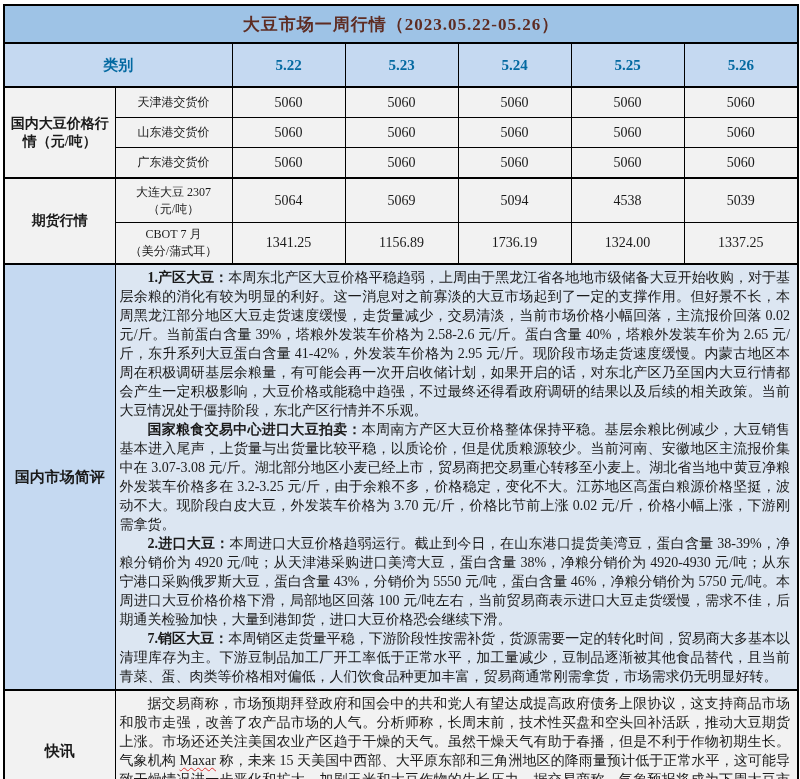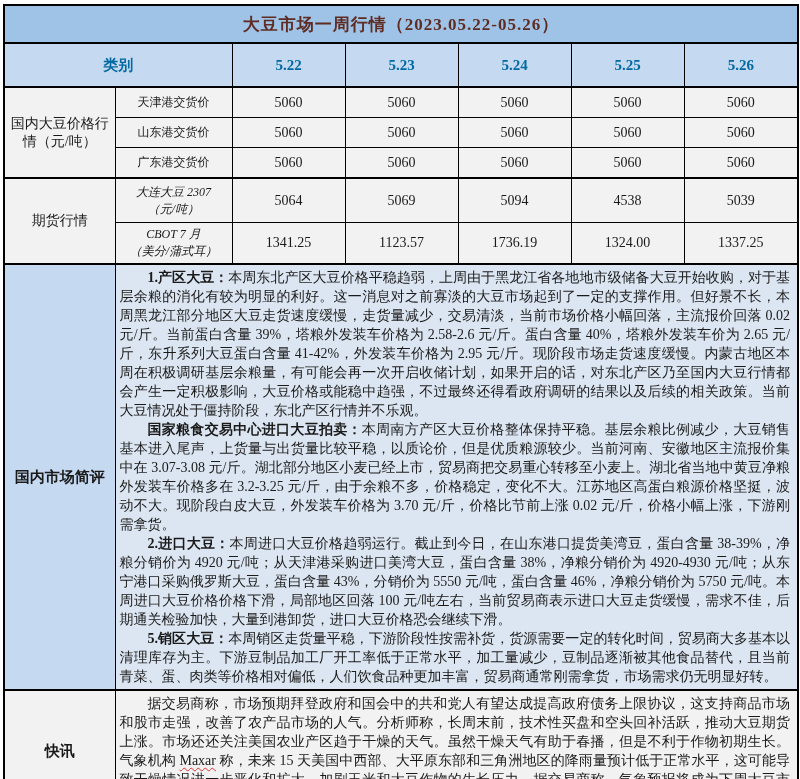--- a/index.html
+++ b/index.html
@@ -11,23 +11,23 @@
   
   tr.title-row td{background:#9ec3e6;color:#5e2c22;font-weight:bold;font-size:17px;
      height:36px;letter-spacing:1px;border-bottom:2px solid #000;}
   
   tr.header-row td{background:#c5d9f1;color:#0369a1;font-weight:bold;font-size:15px;
      height:42px;border-bottom:2px solid #000;}
   
   tr.port-row td{height:29px;}
   tr.fut-row1 td{height:43px;}
   tr.fut-row2 td{height:40px;}
-  td.sec-label{font-weight:normal;font-size:14px;line-height:18px;padding:0 4px;}
+  td.sec-label{font-weight:bold;font-size:14px;line-height:18px;padding:0 4px;}
   td.row-label{font-size:12px;line-height:17px;}
-  .two-line div{line-height:17px;font-style:italic;}
+  .two-line div{line-height:17px;}
   tr.sec-top td{border-top:2px solid #000;}
   
   td.blue-label{background:#c5d9f1;font-weight:bold;font-size:15px;}
   td.review-content{background:#dce6f2;text-align:justify;vertical-align:top;
      padding:3px 7px 3px 4px;height:391px;}
   td.review-content p{margin:0;text-indent:2em;line-height:19px;font-size:14px;}
   .lead{font-weight:bold;}
   
   td.news-label{background:#f2f2f2;font-weight:bold;font-size:15px;}
   td.news-content{background:#f2f2f2;text-align:justify;vertical-align:top;
@@ -101,33 +101,33 @@
     <td>5094</td>
     <td>4538</td>
     <td>5039</td>
   </tr>
   <tr class="fut-row2">
     <td class="row-label two-line">
       <div>CBOT 7 月</div>
       <div>（美分/蒲式耳）</div>
     </td>
     <td>1341.25</td>
-    <td>1123.57</td>
+    <td>1156.89</td>
     <td>1736.19</td>
     <td>1324.00</td>
     <td>1337.25</td>
   </tr>
 
   <tr class="sec-top">
     <td class="blue-label">国内市场简评</td>
     <td colspan="6" class="review-content">
       <p><span class="lead">1.产区大豆：</span><span>本周东北产区大豆价格平稳趋弱，上周由于黑龙江省各地地市级储备大豆开始收购，对于基层余粮的消化有较为明显的利好。这一消息对之前寡淡的大豆市场起到了一定的支撑作用。但好景不长，本周黑龙江部分地区大豆走货速度缓慢，走货量减少，交易清淡，当前市场价格小幅回落，主流报价回落 0.02 元/斤。当前蛋白含量 39%，塔粮外发装车价格为 2.58-2.6 元/斤。蛋白含量 40%，塔粮外发装车价为 2.65 元/斤，东升系列大豆蛋白含量 41-42%，外发装车价格为 2.95 元/斤。现阶段市场走货速度缓慢。内蒙古地区本周在积极调研基层余粮量，有可能会再一次开启收储计划，如果开启的话，对东北产区乃至国内大豆行情都会产生一定积极影响，大豆价格或能稳中趋强，不过最终还得看政府调研的结果以及后续的相关政策。当前大豆情况处于僵持阶段，东北产区行情并不乐观。</span></p>
       <p><span class="lead">国家粮食交易中心进口大豆拍卖：</span><span>本周南方产区大豆价格整体保持平稳。基层余粮比例减少，大豆销售基本进入尾声，上货量与出货量比较平稳，以质论价，但是优质粮源较少。当前河南、安徽地区主流报价集中在 3.07-3.08 元/斤。湖北部分地区小麦已经上市，贸易商把交易重心转移至小麦上。湖北省当地中黄豆净粮外发装车价格多在 3.2-3.25 元/斤，由于余粮不多，价格稳定，变化不大。江苏地区高蛋白粮源价格坚挺，波动不大。现阶段白皮大豆，外发装车价格为 3.70 元/斤，价格比节前上涨 0.02 元/斤，价格小幅上涨，下游刚需拿货。</span></p>
       <p><span class="lead">2.进口大豆：</span><span>本周进口大豆价格趋弱运行。截止到今日，在山东港口提货美湾豆，蛋白含量 38-39%，净粮分销价为 4920 元/吨；从天津港采购进口美湾大豆，蛋白含量 38%，净粮分销价为 4920-4930 元/吨；从东宁港口采购俄罗斯大豆，蛋白含量 43%，分销价为 5550 元/吨，蛋白含量 46%，净粮分销价为 5750 元/吨。本周进口大豆价格价格下滑，局部地区回落 100 元/吨左右，当前贸易商表示进口大豆走货缓慢，需求不佳，后期通关检验加快，大量到港卸货，进口大豆价格恐会继续下滑。</span></p>
-      <p><span class="lead">5.销区大豆：</span><span>本周销区走货量平稳，下游阶段性按需补货，货源需要一定的转化时间，贸易商大多基本以清理库存为主。下游豆制品加工厂开工率低于正常水平，加工量减少，豆制品逐渐被其他食品替代，且当前青菜、蛋、肉类等价格相对偏低，人们饮食品种更加丰富，贸易商通常刚需拿货，市场需求仍无明显好转。</span></p>
+      <p><span class="lead">7.销区大豆：</span><span>本周销区走货量平稳，下游阶段性按需补货，货源需要一定的转化时间，贸易商大多基本以清理库存为主。下游豆制品加工厂开工率低于正常水平，加工量减少，豆制品逐渐被其他食品替代，且当前青菜、蛋、肉类等价格相对偏低，人们饮食品种更加丰富，贸易商通常刚需拿货，市场需求仍无明显好转。</span></p>
     </td>
   </tr>
 
   <tr class="sec-top">
     <td class="news-label">快讯</td>
     <td colspan="6" class="news-content">
       <p><span>据交易商称，市场预期拜登政府和国会中的共和党人有望达成提高政府债务上限协议，这支持商品市场和股市走强，改善了农产品市场的人气。分析师称，长周末前，技术性买盘和空头回补活跃，推动大豆期货上涨。市场还还关注美国农业产区趋于干燥的天气。虽然干燥天气有助于春播，但是不利于作物初期生长。气象机构 </span><span class="squiggle">Maxar</span><span> 称，未来 15 天美国中西部、大平原东部和三角洲地区的降雨量预计低于正常水平，这可能导致干燥情况进一步恶化和扩大，加剧玉米和大豆作物的生长压力。据交易商称，气象预报将成为下周大豆市场走向的推动力。</span></p>
     </td>
   </tr>
 

